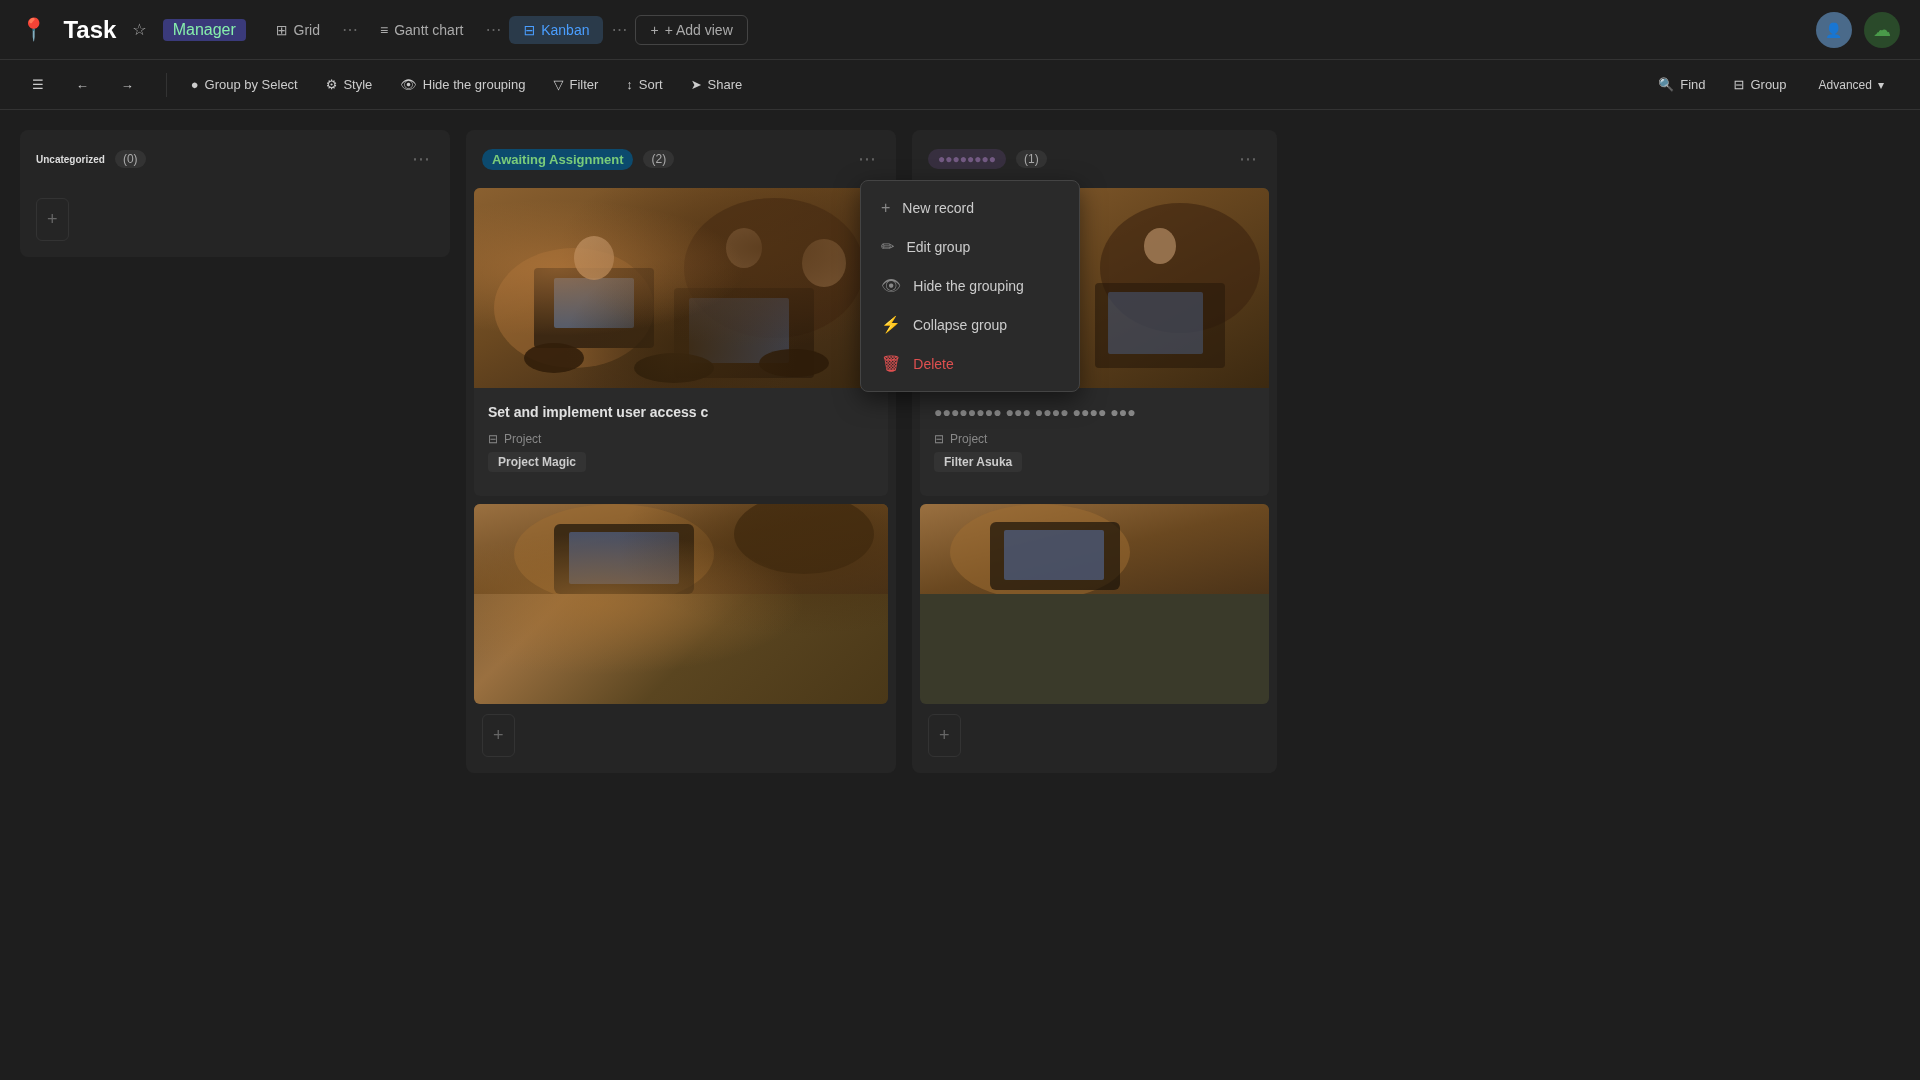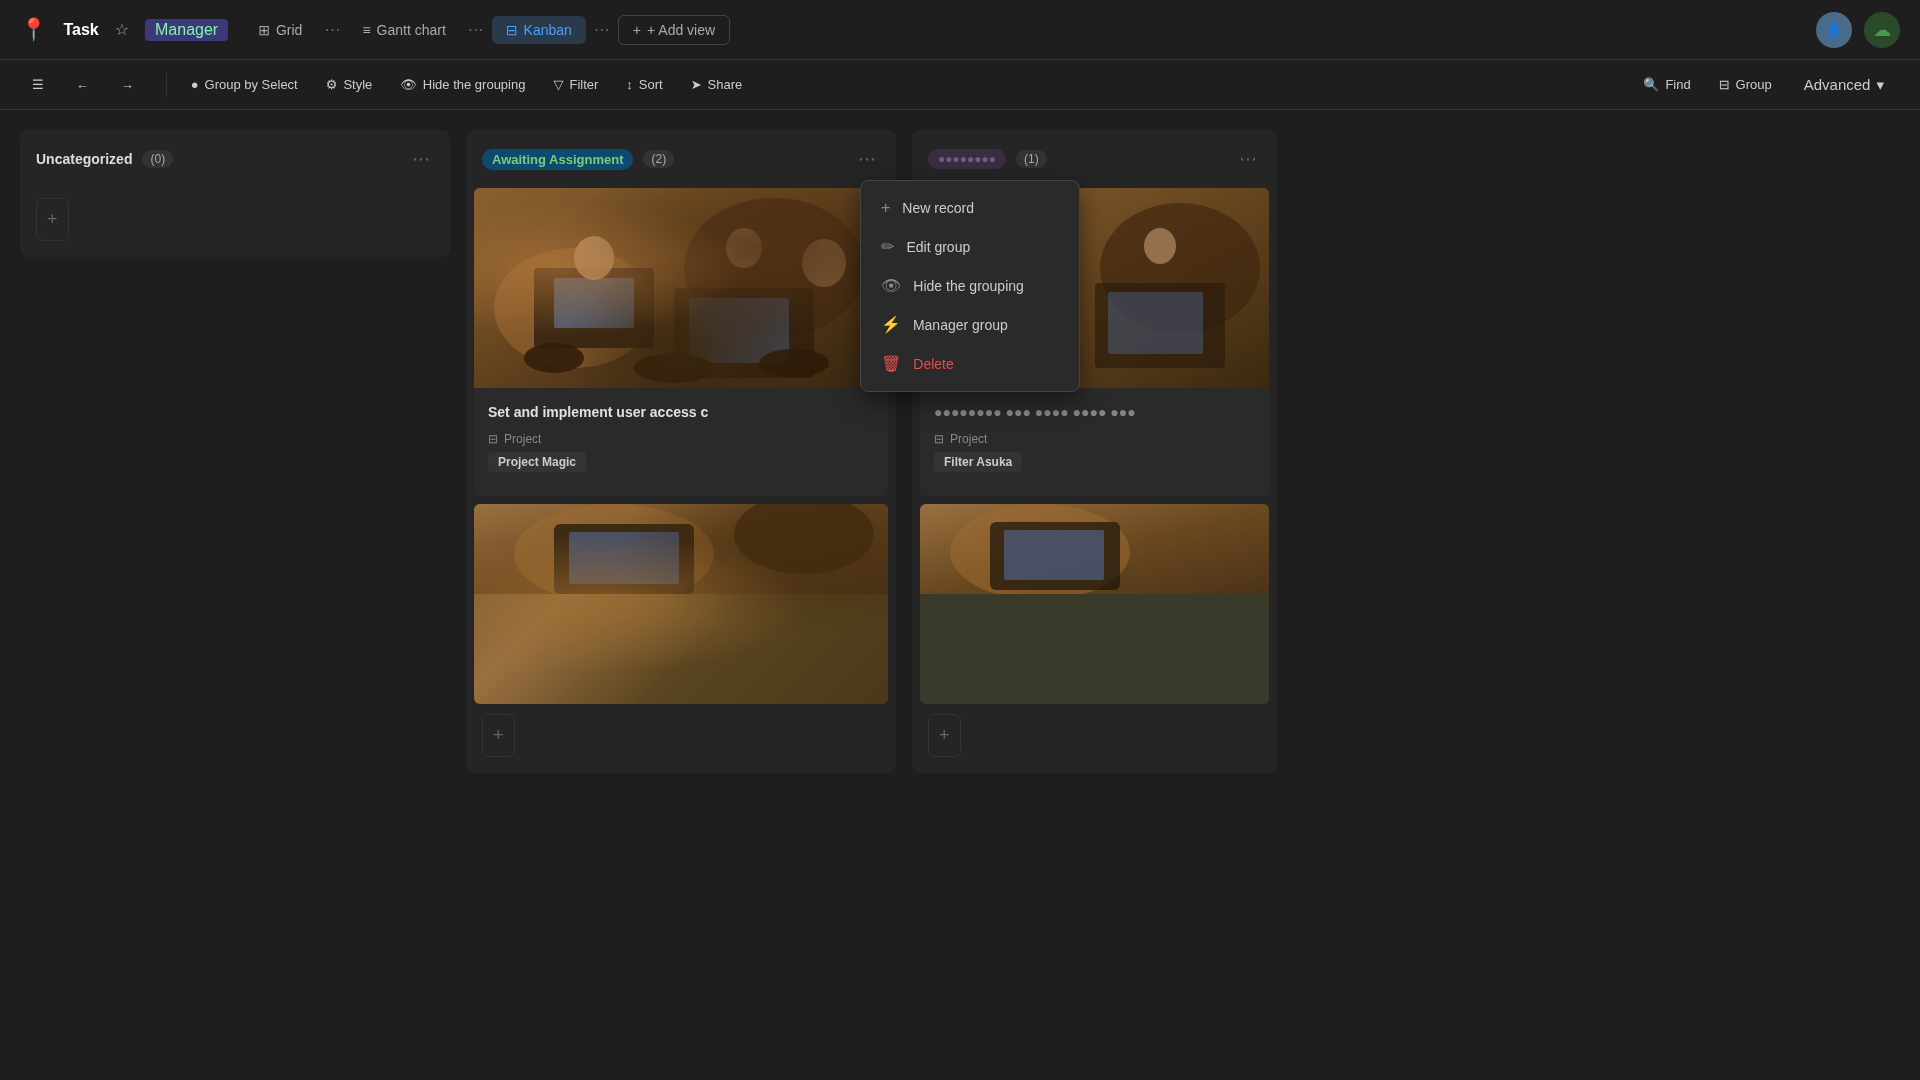--- a/index.html
+++ b/index.html
@@ -20,21 +20,21 @@
       padding: 0 20px;
       height: 60px;
       background: #1e1e1e;
       border-bottom: 1px solid #333;
       gap: 16px;
     }
     .app-icon {
       font-size: 22px;
     }
     .app-title {
-      font-size: 16px;
+      font-size: 24px;
       font-weight: 600;
       color: #fff;
     }
     .star-icon { color: #aaa; font-size: 16px; }
     .badge-manager {
       background: #3a3a7a;
       color: #86efac;
       font-size: 16px;
       padding: 2px 10px;
       border-radius: 4px;
@@ -148,21 +148,21 @@
       display: flex;
       align-items: center;
       gap: 4px;
     }
     .advanced-btn {
       display: flex;
       align-items: center;
       gap: 6px;
       padding: 5px 16px;
       border-radius: 5px;
-      font-size: 15px;
+      font-size: 12px;
       color: #ccc;
       cursor: pointer;
       background: transparent;
       border: none;
     }
 
     
     .kanban-area {
       display: flex;
       gap: 16px;
@@ -190,21 +190,21 @@
     }
     .column-title-badge {
       background: #3a5a3a;
       color: #7acc7a;
       font-size: 13px;
       padding: 3px 10px;
       border-radius: 12px;
       font-weight: 600;
     }
     .column-title-plain {
-      font-size: 14px;
+      font-size: 10px;
       font-weight: 600;
       color: #ddd;
     }
     .column-count {
       background: #333;
       color: #aaa;
       font-size: 12px;
       padding: 2px 8px;
       border-radius: 10px;
     }
@@ -574,19 +574,19 @@
   <div class="context-menu-item">
     <span class="context-menu-icon">✏</span>
     <span>Edit group</span>
   </div>
   <div class="context-menu-item">
     <span class="context-menu-icon">👁</span>
     <span>Hide the grouping</span>
   </div>
   <div class="context-menu-item">
     <span class="context-menu-icon">⚡</span>
-    <span>Manager group</span>
+    <span>Collapse group</span>
   </div>
   <div class="context-menu-item delete">
     <span class="context-menu-icon">🗑</span>
     <span>Delete</span>
   </div>
 </div>
 
 </body></html>

